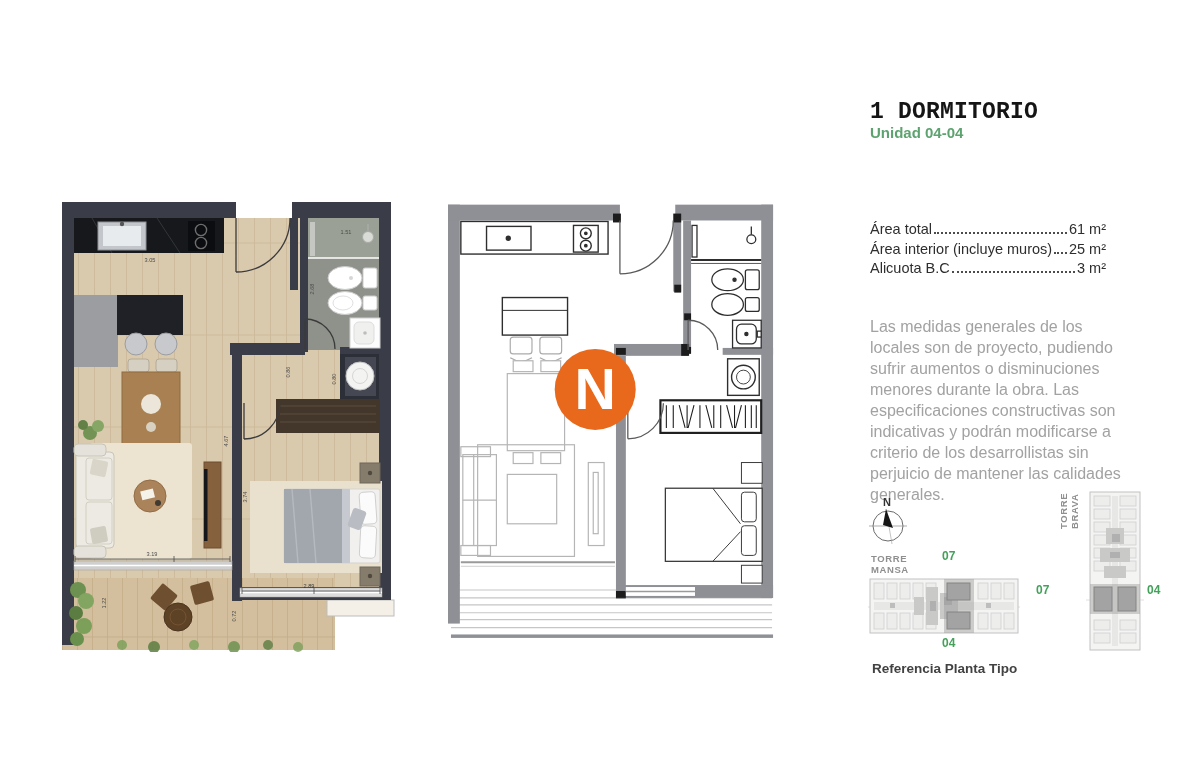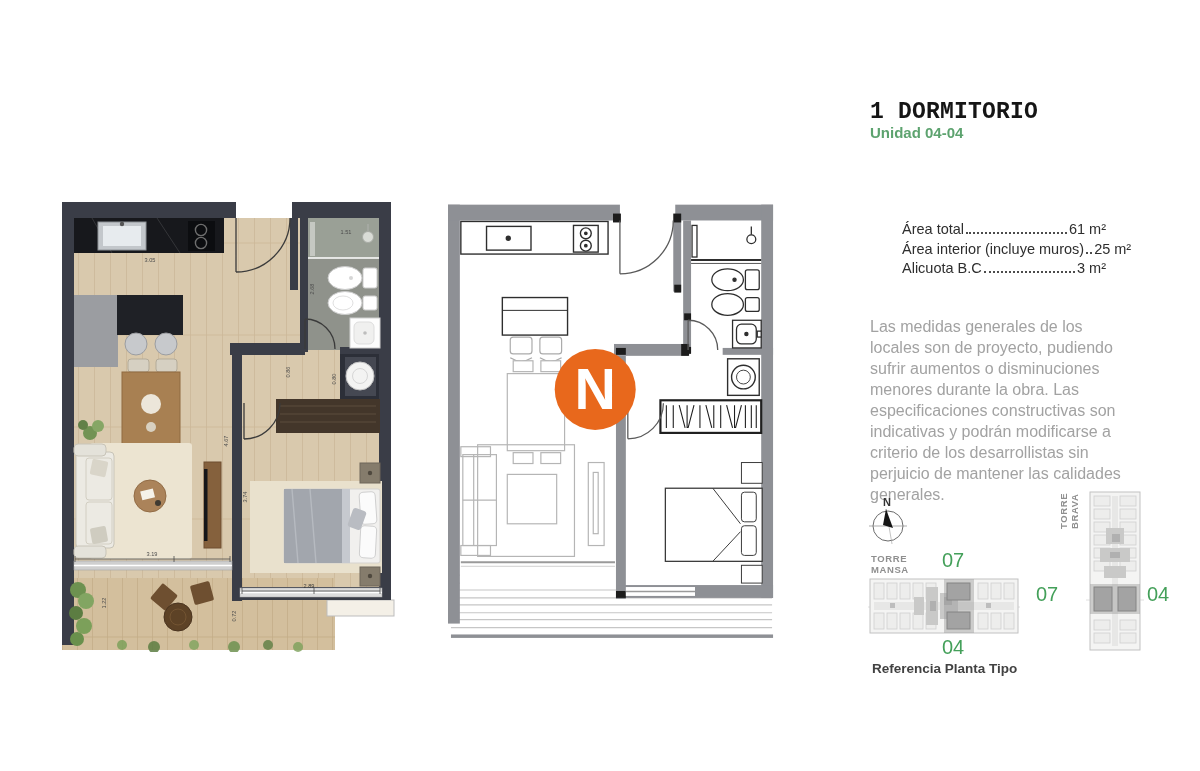--- a/index.html
+++ b/index.html
@@ -4,29 +4,29 @@
 <style>
   html,body{margin:0;padding:0;background:#ffffff;}
   body{font-family:"Liberation Sans", sans-serif; -webkit-font-smoothing:antialiased;}
   .canvas{position:relative;width:1200px;height:771px;background:#fff;overflow:hidden;}
   .abs{position:absolute;}
 
   
   .title{left:870px;top:99px;font-size:23px;font-weight:bold;color:#151515;letter-spacing:.2px;font-family:Liberation Mono, monospace;}
   .subtitle{left:870px;top:124px;font-size:15px;font-weight:bold;color:#5da36f;}
   .areas{left:870px;top:221px;width:236px;font-size:14.5px;color:#2e2e2e;}
-  .area-row{display:flex;align-items:baseline;height:19.5px;white-space:nowrap;margin-left:32px;}
+  .area-row{display:flex;align-items:baseline;height:19.5px;white-space:nowrap;}
   .area-row .dots{flex:1;min-width:6px;border-bottom:2px dotted #4c4c4c;margin:0 2px 3px 2px;}
   .disclaimer{left:870px;top:316px;width:254px;font-size:16px;line-height:21px;color:#a2a2a2;}
   .caption{left:872px;top:661px;font-size:13.5px;color:#424242;font-weight:bold;}
 
   .tower-label{font-size:9.5px;line-height:11px;letter-spacing:.6px;color:#8f8f8f;font-weight:bold;}
   .mansa-label{left:871px;top:553px;}
   .brava-label{left:1058px;top:529px;transform:rotate(-90deg);transform-origin:left top;width:46px;margin-top:0;}
-  .unit-num{font-size:20px;font-weight:normal;color:#44a05a;}
+  .unit-num{font-size:12px;font-weight:bold;color:#44a05a;}
   .u-mansa-top{left:942px;top:549px;}
   .u-mansa-bottom{left:942px;top:636px;}
   .u-brava-left{left:1036px;top:583px;}
   .u-brava-right{left:1147px;top:583px;}
 
   svg text{font-family:"Liberation Sans", sans-serif;}
   .dim{font-size:5.6px;fill:#4c4c4c;}
   .dimw{font-size:5.6px;fill:#3c3c3c;}
 </style>
 </head>

